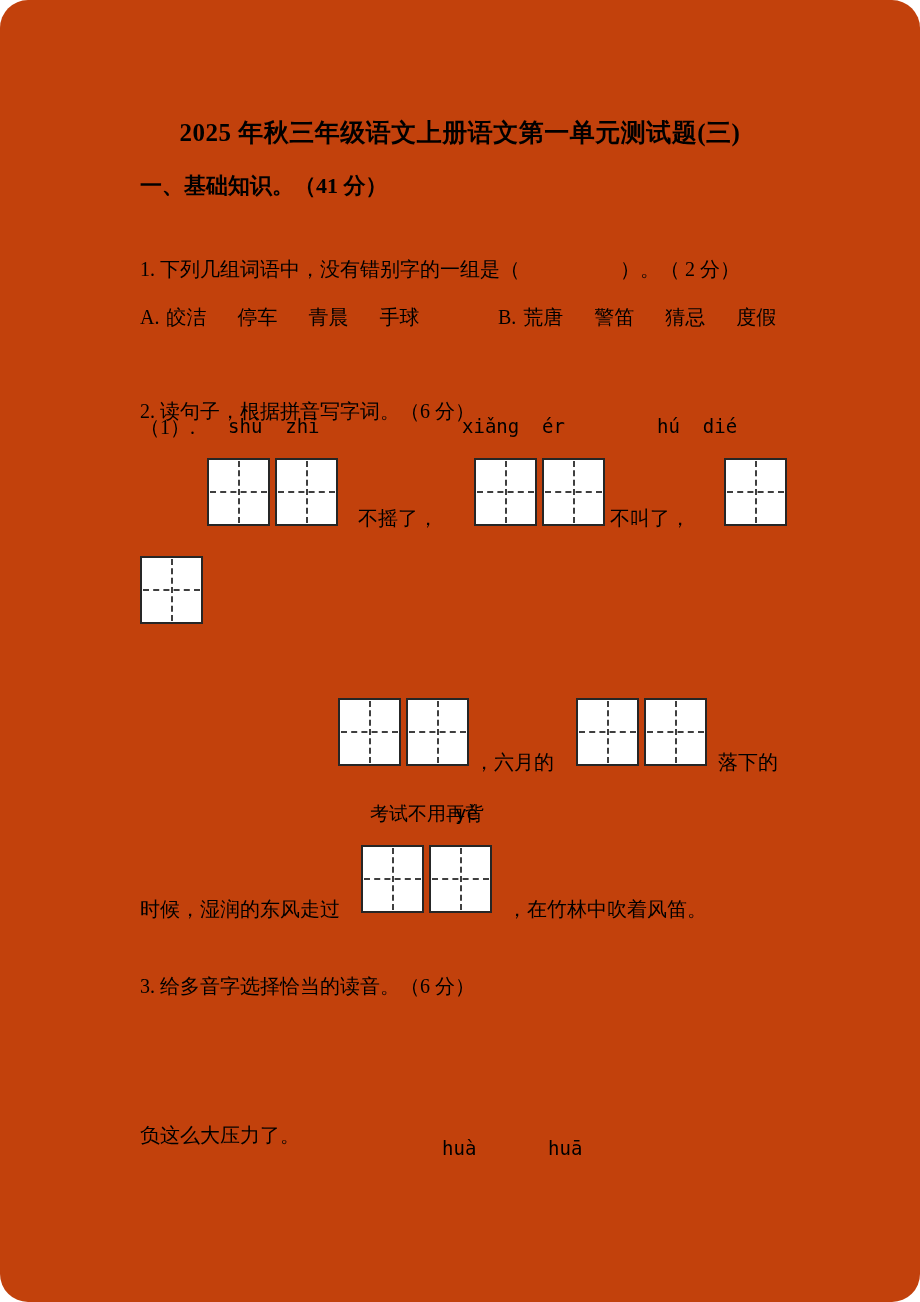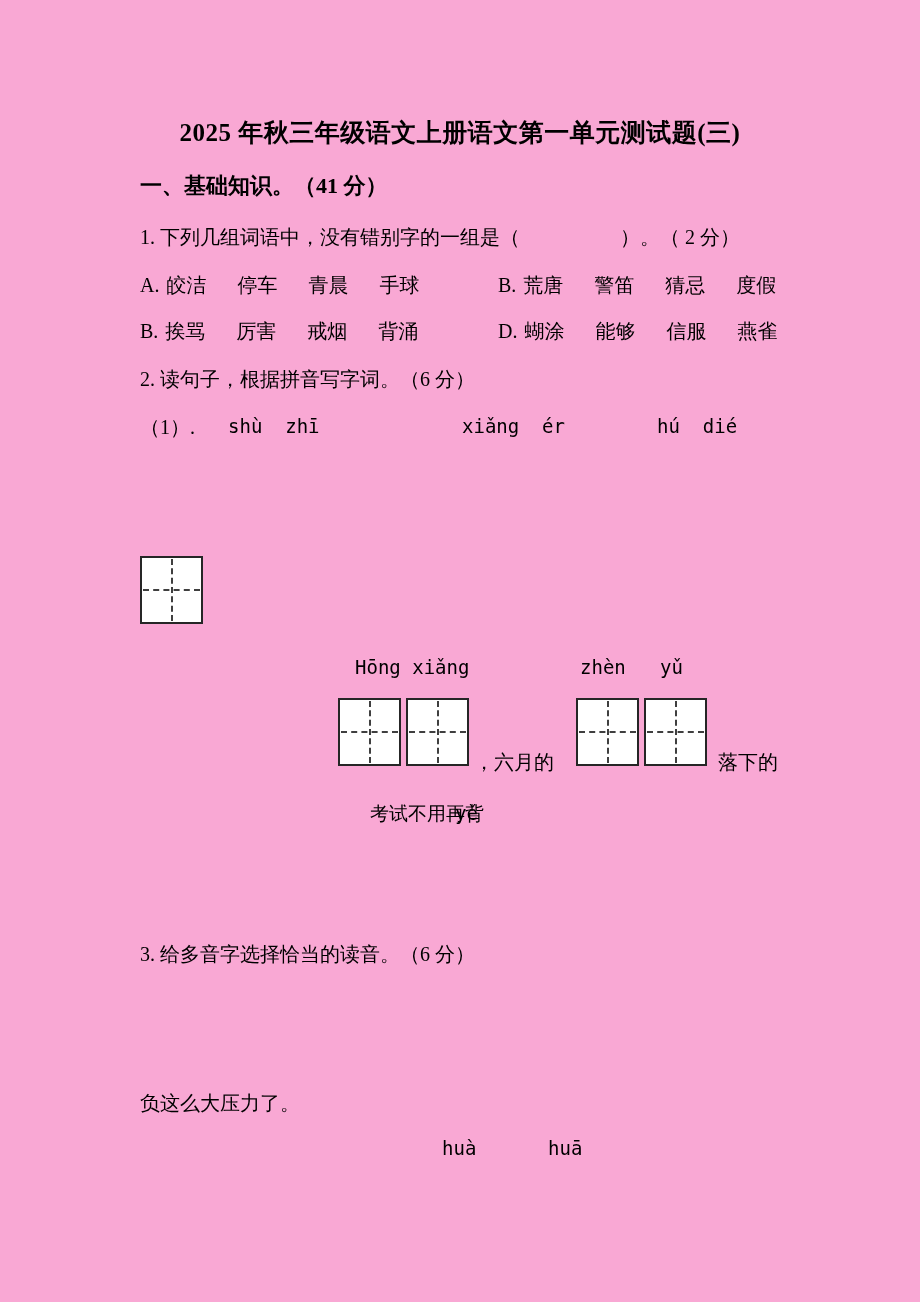--- a/index.html
+++ b/index.html
@@ -1,30 +1,31 @@
 <!DOCTYPE html>
 <html lang="zh"><head>
 <meta charset="utf-8">
 <style>
   html,body{margin:0;padding:0;background:#ffffff;}
   .page{
     position:relative;
     width:920px;height:1302px;
-    background:#f9a8d4;color:#000000;
+    background:#c2410c;color:#000000;
     font-family:"Liberation Serif","DejaVu Serif",serif;
     font-size:20px;line-height:1.35;
     overflow:hidden;
+    border-radius:28px;
   }
   .abs{position:absolute;text-align:right;}
   .title{
     top:116px;left:0;width:920px;text-align:center;
     font-size:25px;font-weight:700;letter-spacing:.5px;white-space:nowrap;
   }
   .heading{top:171px;left:140px;font-size:22px;font-weight:700;white-space:nowrap;}
-  .line{left:140px;white-space:nowrap;}
+  .line{left:140px;white-space:nowrap;margin-top:32px;}
   .py{font-family:"DejaVu Sans Mono","Liberation Mono",monospace;font-size:19px;white-space:pre;}
   .optgroup{position:absolute;top:0;white-space:nowrap;font-family:Liberation Serif, serif;}
   .opt-label{margin-right:7px;}
   .opt-word{margin-right:31px;}
   .opt-word:last-child{margin-right:0;}
   .boxrow{left:140px;width:720px;height:68px;}
   .boxrow .txt{position:absolute;white-space:nowrap;}
   .pair{position:absolute;top:0;display:flex;gap:5px;}
   .tian{
     display:inline-block;width:59px;height:64px;
@@ -52,68 +53,79 @@
 
   <div class="abs line" style="top:272px;width:720px;height:28px">
     <span class="optgroup" style="left:0">
       <span class="opt-label">A.</span><span class="opt-word">皎洁</span><span class="opt-word">停车</span><span class="opt-word">青晨</span><span class="opt-word">手球</span>
     </span>
     <span class="optgroup" style="left:358px">
       <span class="opt-label">B.</span><span class="opt-word">荒唐</span><span class="opt-word">警笛</span><span class="opt-word">猜忌</span><span class="opt-word">度假</span>
     </span>
   </div>
 
-  <div class="abs line" style="top:318px;width:720px;height:28px">
-    <span class="optgroup" style="left:0">
-      <span class="opt-label">B.</span><span class="opt-word">挨骂</span><span class="opt-word">厉害</span><span class="opt-word">戒烟</span><span class="opt-word">背涌</span>
-    </span>
-    <span class="optgroup" style="left:358px">
-      <span class="opt-label">D.</span><span class="opt-word">蝴涂</span><span class="opt-word">能够</span><span class="opt-word">信服</span><span class="opt-word">燕雀</span>
-    </span>
-  </div>
 
   <div class="abs line" style="top:366px">2. 读句子，根据拼音写字词。（6 分）</div>
 
   <div class="abs" style="top:414px;left:140px;width:720px;height:28px">
     <span class="abs" style="left:0">（1）.</span>
     <span class="abs py" style="left:88px">shù  zhī</span>
     <span class="abs py" style="left:322px">xiǎng  ér</span>
     <span class="abs py" style="left:517px">hú  dié</span>
   </div>
 
+  <div class="abs boxrow" style="top:458px">
+    <span class="pair" style="left:67px">
+        <span class="tian"></span>
+        <span class="tian"></span>
+      </span>
+    <span class="txt" style="left:218px;bottom:-6px">不摇了，</span>
+    <span class="pair" style="left:334px">
+        <span class="tian"></span>
+        <span class="tian"></span>
+      </span>
+    <span class="txt" style="left:470px;bottom:-6px">不叫了，</span>
+    <span class="pair" style="left:584px">
+        <span class="tian"></span>
+      </span>
+  </div>
 
   <div class="abs boxrow" style="top:556px">
     <span class="pair" style="left:0">
         <span class="tian"></span>
       </span>
   </div>
 
-  <div class="abs" style="top:655px;left:140px;width:720px;height:28px">
-    <span class="abs py" style="left:215px">Hōng xiǎng</span>
-    <span class="abs py" style="left:440px">zhèn   yǔ</span>
-  </div>
 
   <div class="abs boxrow" style="top:698px">
     <span class="pair" style="left:198px">
         <span class="tian"></span>
         <span class="tian"></span>
       </span>
     <span class="txt" style="left:334px;bottom:-10px">，六月的</span>
     <span class="pair" style="left:436px">
         <span class="tian"></span>
         <span class="tian"></span>
       </span>
     <span class="txt" style="left:578px;bottom:-10px">落下的</span>
   </div>
 
   <div class="abs" style="top:801px;left:140px;width:720px;height:28px">
     <span class="abs py" style="left:230px">考试不用再背</span>
     <span class="abs py" style="left:315px">yě</span>
   </div>
 
+  <div class="abs boxrow" style="top:845px">
+    <span class="txt" style="left:0;bottom:-10px">时候，湿润的东风走过</span>
+    <span class="pair" style="left:221px">
+        <span class="tian"></span>
+        <span class="tian"></span>
+      </span>
+    <span class="txt" style="left:367px;bottom:-10px">，在竹林中吹着风笛。</span>
+  </div>
 
   <div class="abs line" style="top:941px">3. 给多音字选择恰当的读音。（6 分）</div>
 
 
   <div class="abs line" style="top:1090px">负这么大压力了。</div>
 
   <div class="abs" style="top:1136px;left:140px;width:720px;height:28px">
     <span class="abs py" style="left:302px">huà</span>
     <span class="abs py" style="left:408px">huā</span>
   </div>

